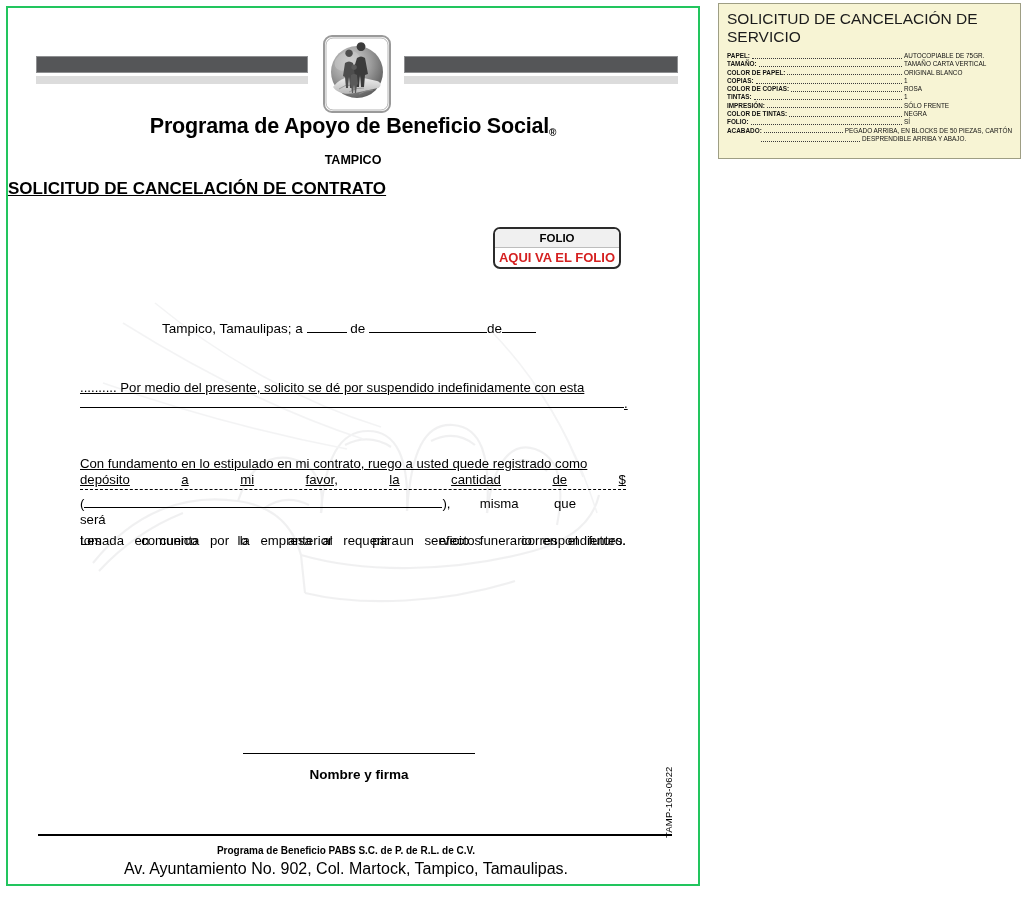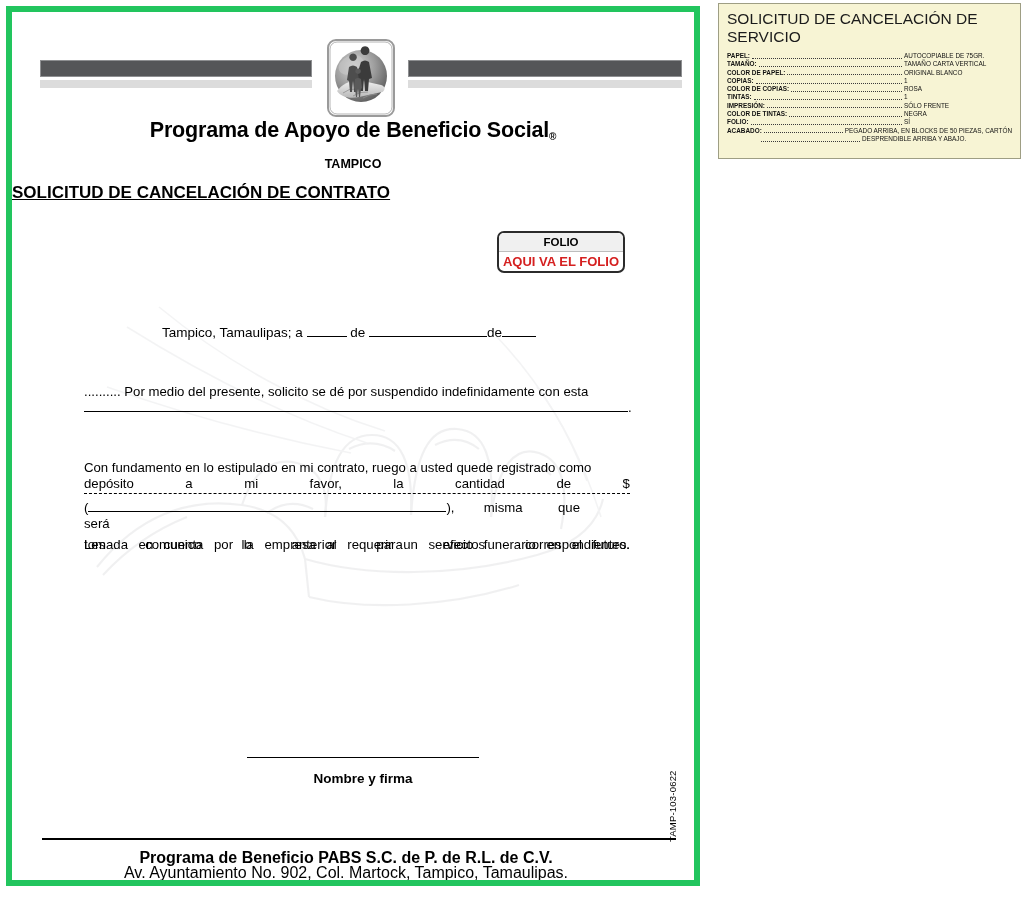--- a/index.html
+++ b/index.html
@@ -16,21 +16,21 @@
   }
 
   
   #doc-page {
     position: absolute;
     left: 6px;
     top: 6px;
     width: 694px;
     height: 880px;
     background: #ffffff;
-    border: 6px solid #22c55e;
+    border: 2px solid #22c55e;
     box-sizing: border-box;
     overflow: hidden;
   }
 
   
   #watermark {
     position: absolute;
     left: 55px;
     top: 255px;
     width: 570px;
@@ -169,20 +169,21 @@
 
   
   .para {
     position: absolute;
     left: 72px;
     width: 546px;
     font-size: 13.2px;
     line-height: 15.6px;
     color: #000;
     text-align: justify;
+    text-decoration: underline;
   }
   #para1 { top: 372px; }
   #para1 .ln { display: block; white-space: nowrap; }
   .bu-line { border-bottom: 1px solid #000; display: inline-block; vertical-align: baseline; }
   .bl-80  { width: 78px; }
   .bl-100 { width: 100px; }
   .bl-140 { width: 140px; }
   .bl-full{ width: 544px; }
 
   #para2 { top: 448px; }
@@ -264,21 +265,21 @@
     left: 30px;
     top: 826px;
     width: 634px;
     border-top: 2.4px solid #000;
   }
   #footer-l1 {
     position: absolute;
     left: 0; right: 0;
     top: 837px;
     text-align: center;
-    font-size: 16px;
+    font-size: 10px;
     font-weight: bold;
     color: #000;
     padding-right: 14px;
   }
   #footer-l2 {
     position: absolute;
     left: 0; right: 0;
     top: 852px;
     text-align: center;
     font-size: 16px;

